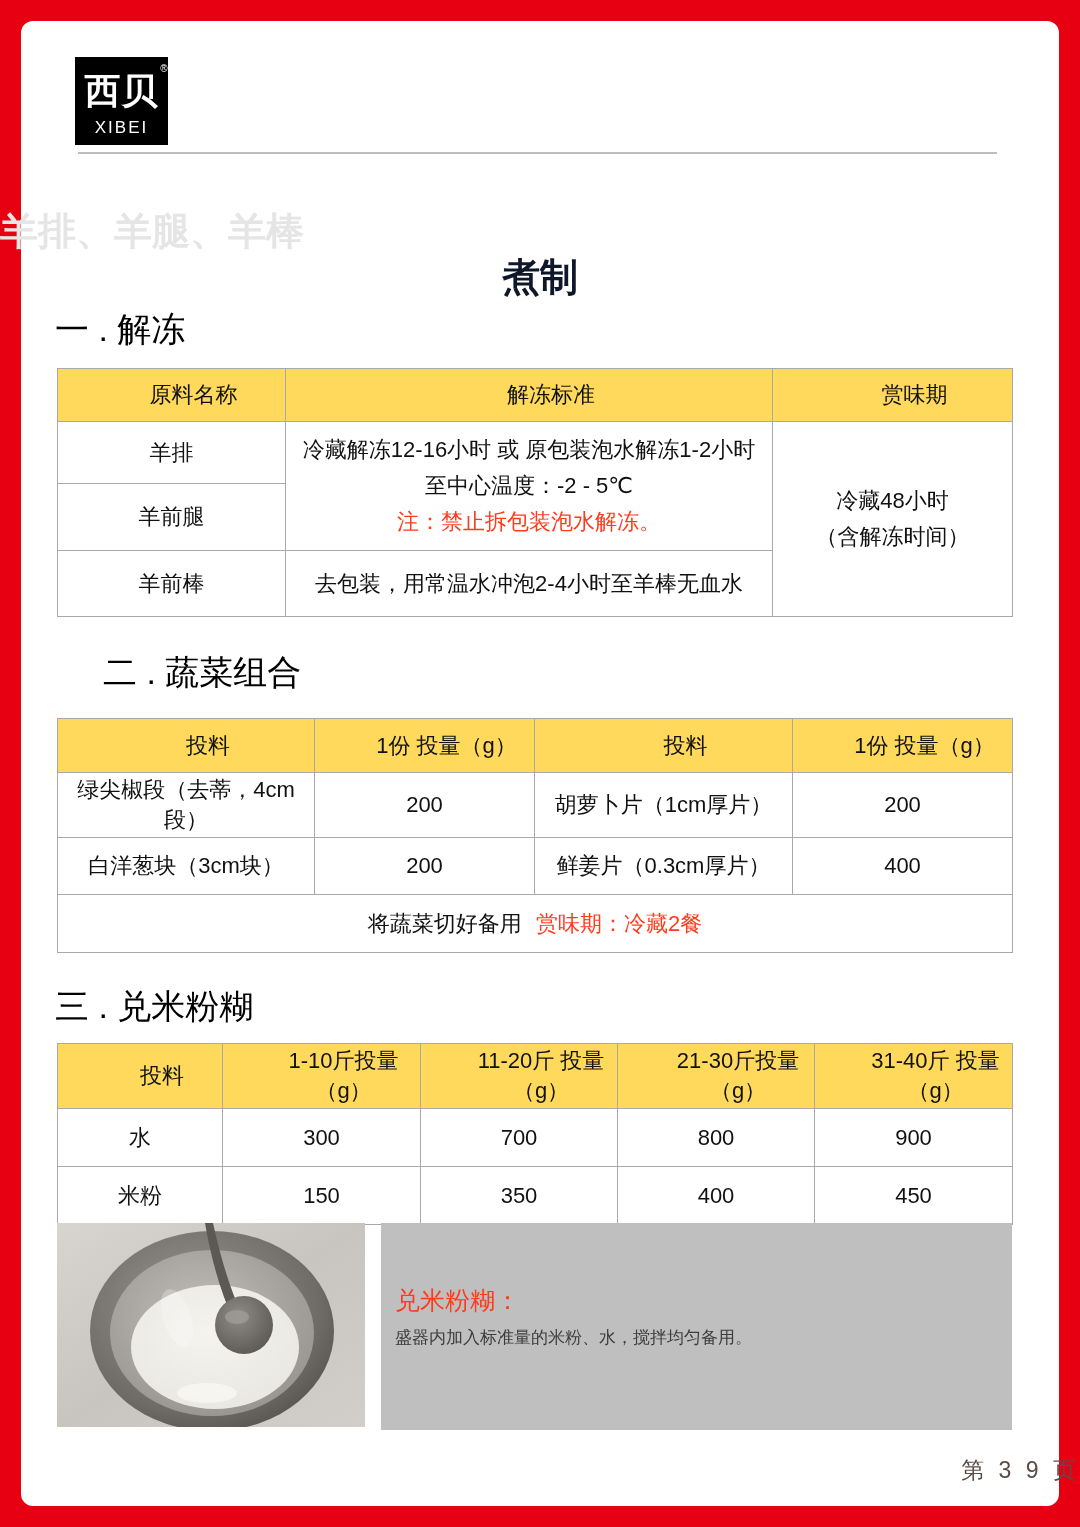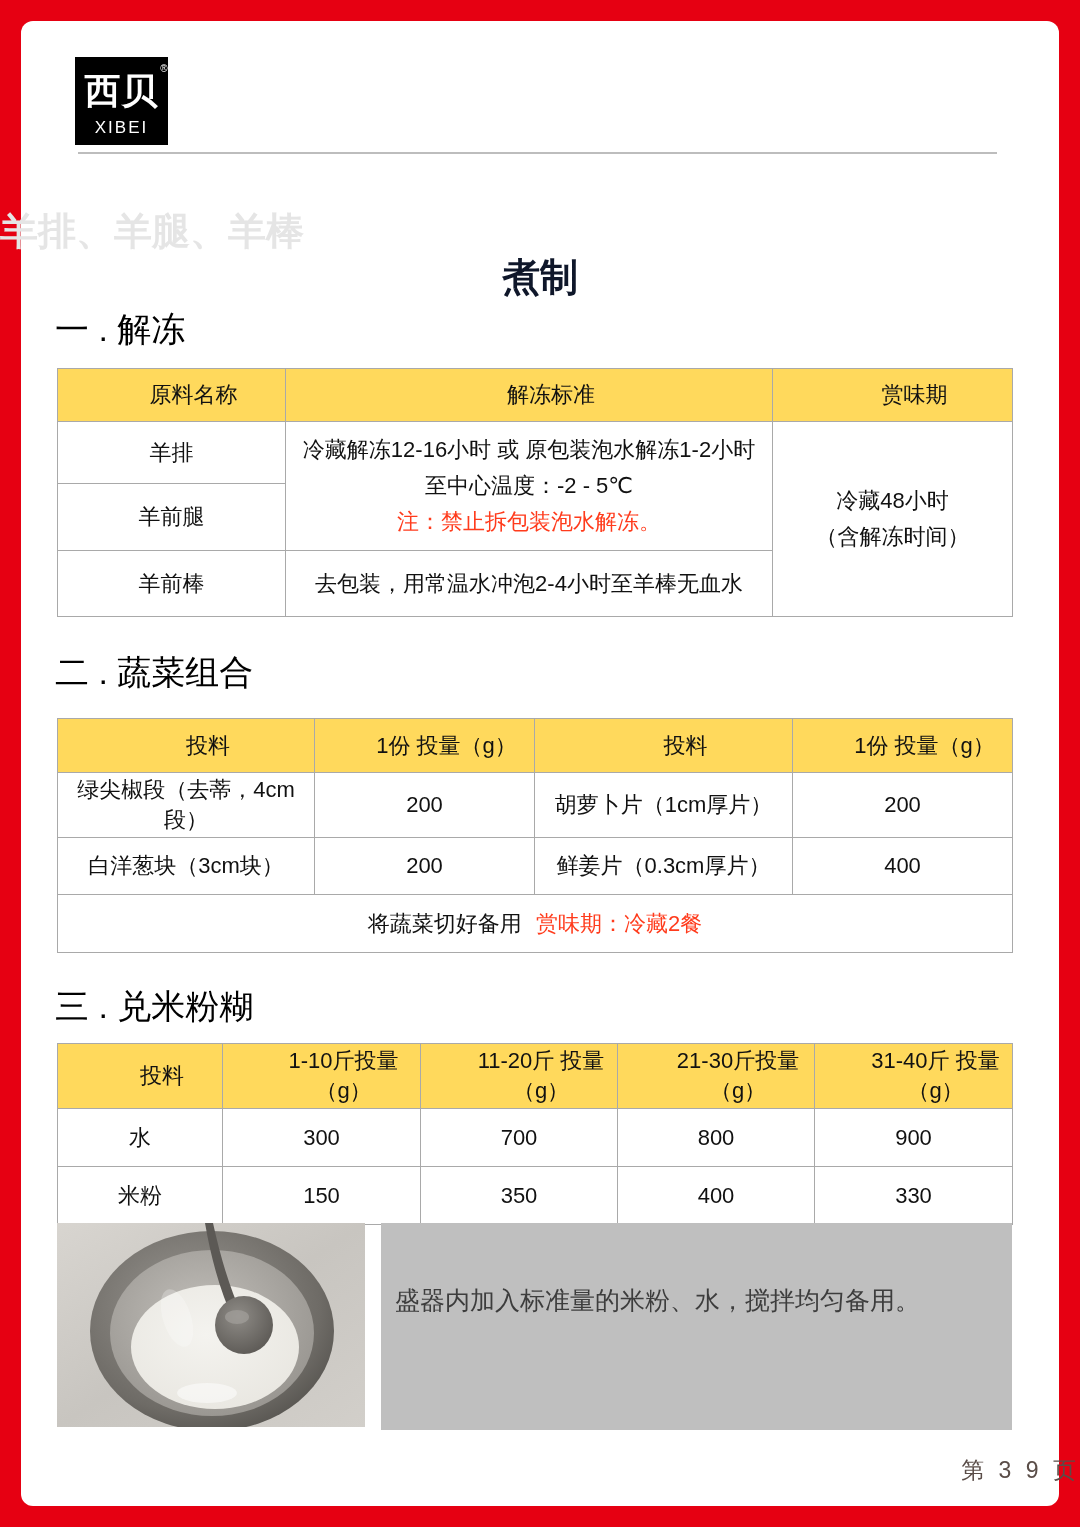--- a/index.html
+++ b/index.html
@@ -27,21 +27,21 @@
     position: absolute; left: 78px; top: 152px; width: 919px; height: 2px;
     background: #bdbdbd;
   }
   
   .doc-title1 { position: absolute; left: 0; top: 206px; width: 100%; text-align: left;
     font-size: 38px; font-weight: bold; color: #e5e5e5; }
   .doc-title2 { position: absolute; left: 0; top: 252px; width: 100%; text-align: center;
     font-size: 38px; font-weight: bold; color: #0f172a; }
   .sec-heading { position: absolute; left: 55px; font-size: 34px; font-weight: normal; color: #000; text-align: center; }
   #sec1-heading { top: 307px; }
-  #sec2-heading { top: 650px; }
+  #sec2-heading { top: 650px; margin-left: 48px; }
   #sec3-heading { top: 984px; }
   
   table { border-collapse: collapse; table-layout: fixed; }
   .doc-table { position: absolute; left: 57px; width: 955px; }
   .doc-table th, .doc-table td {
     border: 1px solid #a9a9a9; text-align: center; vertical-align: middle;
     font-size: 22px; color: #111; font-weight: normal; padding: 2px 4px;
   }
   .doc-table th { background: #FFD95C; padding-left: 48px; }
   #table1 { top: 368px; }
@@ -51,21 +51,21 @@
   .red-text { color: #FF3B1C; }
   .shelf-line { line-height: 36px; }
   
   .photo { position: absolute; left: 57px; top: 1223px; width: 308px; height: 204px; }
   
   .gray-box {
     position: absolute; left: 381px; top: 1223px; width: 631px; height: 207px;
     background: #BFBFBF; padding: 58px 14px 0 14px;
   }
   .gray-box .note-title { font-size: 25px; color: #FF3B1C; line-height: 38px; }
-  .gray-box .note-body { font-size: 25px; color: #3d3d3d; line-height: 38px; }
+  .gray-box .note-body { font-size: 17px; color: #3d3d3d; line-height: 38px; }
   
   .page-num { position: absolute; left: 0; top: 1455px; width: 100%; text-align: right;
     font-size: 23px; color: #5a4d48; letter-spacing: 4px; }
 </style>
 </head>
 <body>
 
 <div class="page">
   <div class="inner-sheet"></div>
 
@@ -173,21 +173,21 @@
       <td>300</td>
       <td>700</td>
       <td>800</td>
       <td>900</td>
     </tr>
     <tr style="height:58px">
       <td>米粉</td>
       <td>150</td>
       <td>350</td>
       <td>400</td>
-      <td>330</td>
+      <td>450</td>
     </tr>
   </tbody>
     </table>
 
   <div class="photo">
     <svg width="308" height="204" viewBox="0 0 308 204" xmlns="http://www.w3.org/2000/svg">
       <defs>
         <linearGradient id="counter" x1="0" y1="0" x2="1" y2="1">
           <stop offset="0" stop-color="#d8d5d0"></stop>
           <stop offset="0.5" stop-color="#c8c5c0"></stop>
@@ -218,17 +218,18 @@
       <ellipse cx="158" cy="124" rx="84" ry="62" fill="url(#paste)"></ellipse>
       <path d="M148 0 L156 0 Q168 55 185 92 L177 98 Q158 58 148 0 Z" fill="#5c5955"></path>
       <circle cx="187" cy="102" r="29" fill="url(#ladlecup)"></circle>
       <ellipse cx="180" cy="94" rx="12" ry="7" fill="#a3a09b" opacity="0.7"></ellipse>
       <ellipse cx="120" cy="95" rx="14" ry="30" fill="#ffffff" opacity="0.25" transform="rotate(-18 120 95)"></ellipse>
       <ellipse cx="150" cy="170" rx="30" ry="10" fill="#ffffff" opacity="0.5"></ellipse>
     </svg>
   </div>
 
   <div class="gray-box">
+    <div class="note-title">兑米粉糊：</div>
     <div class="note-body">盛器内加入标准量的米粉、水，搅拌均匀备用。</div>
   </div>
 
   <div class="page-num">第 3 9 页</div>
 </div>
 
 </body></html>

